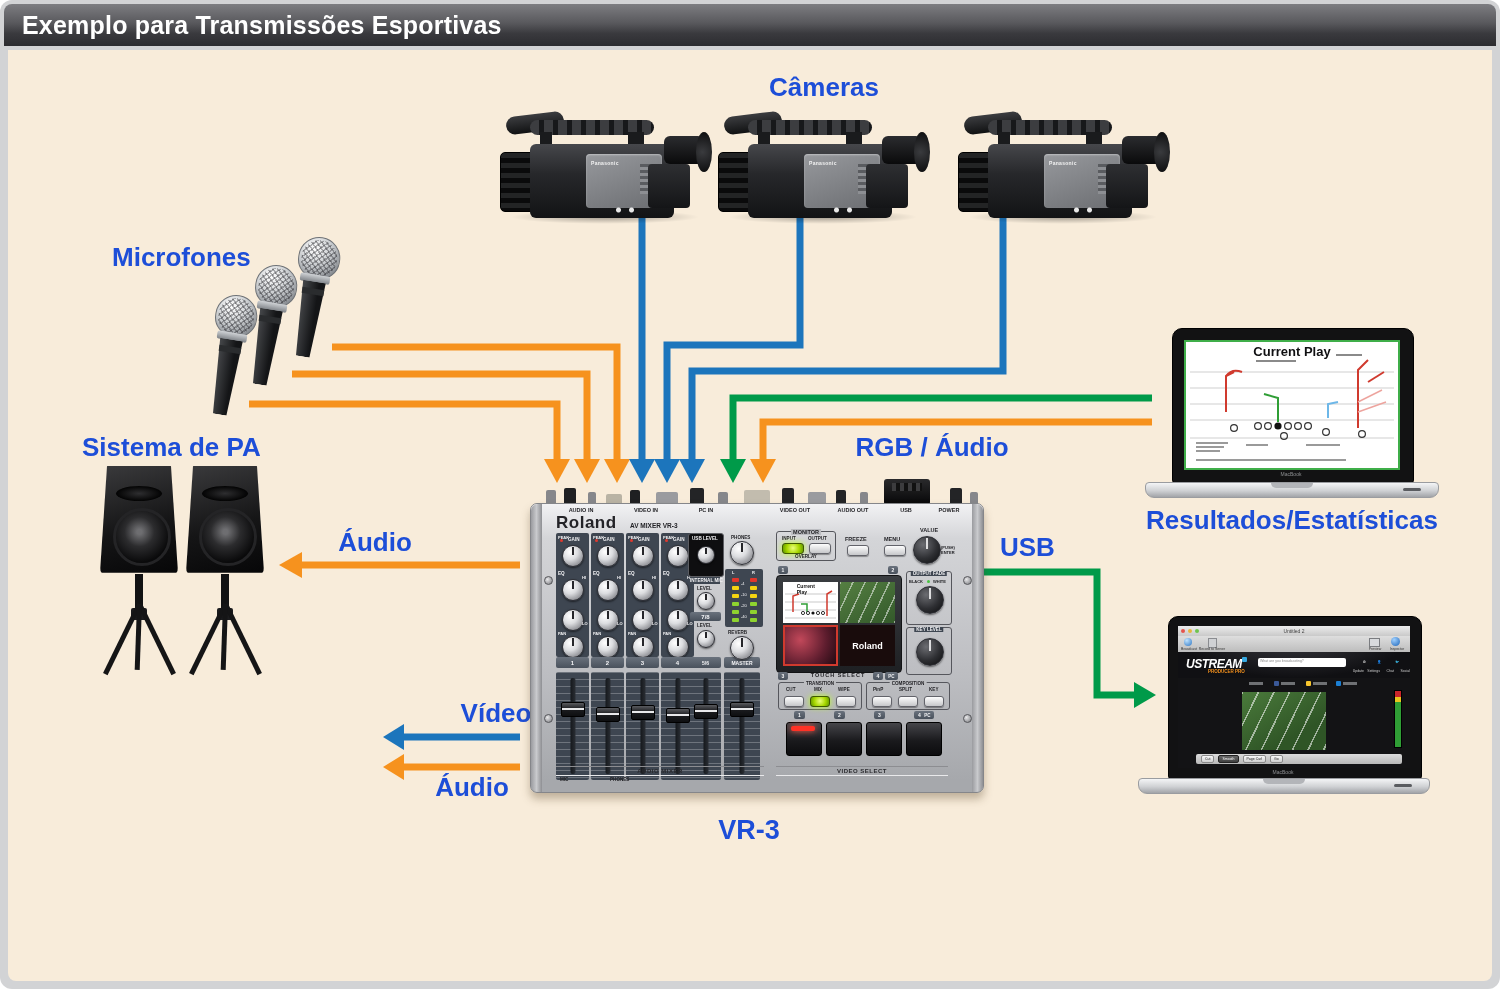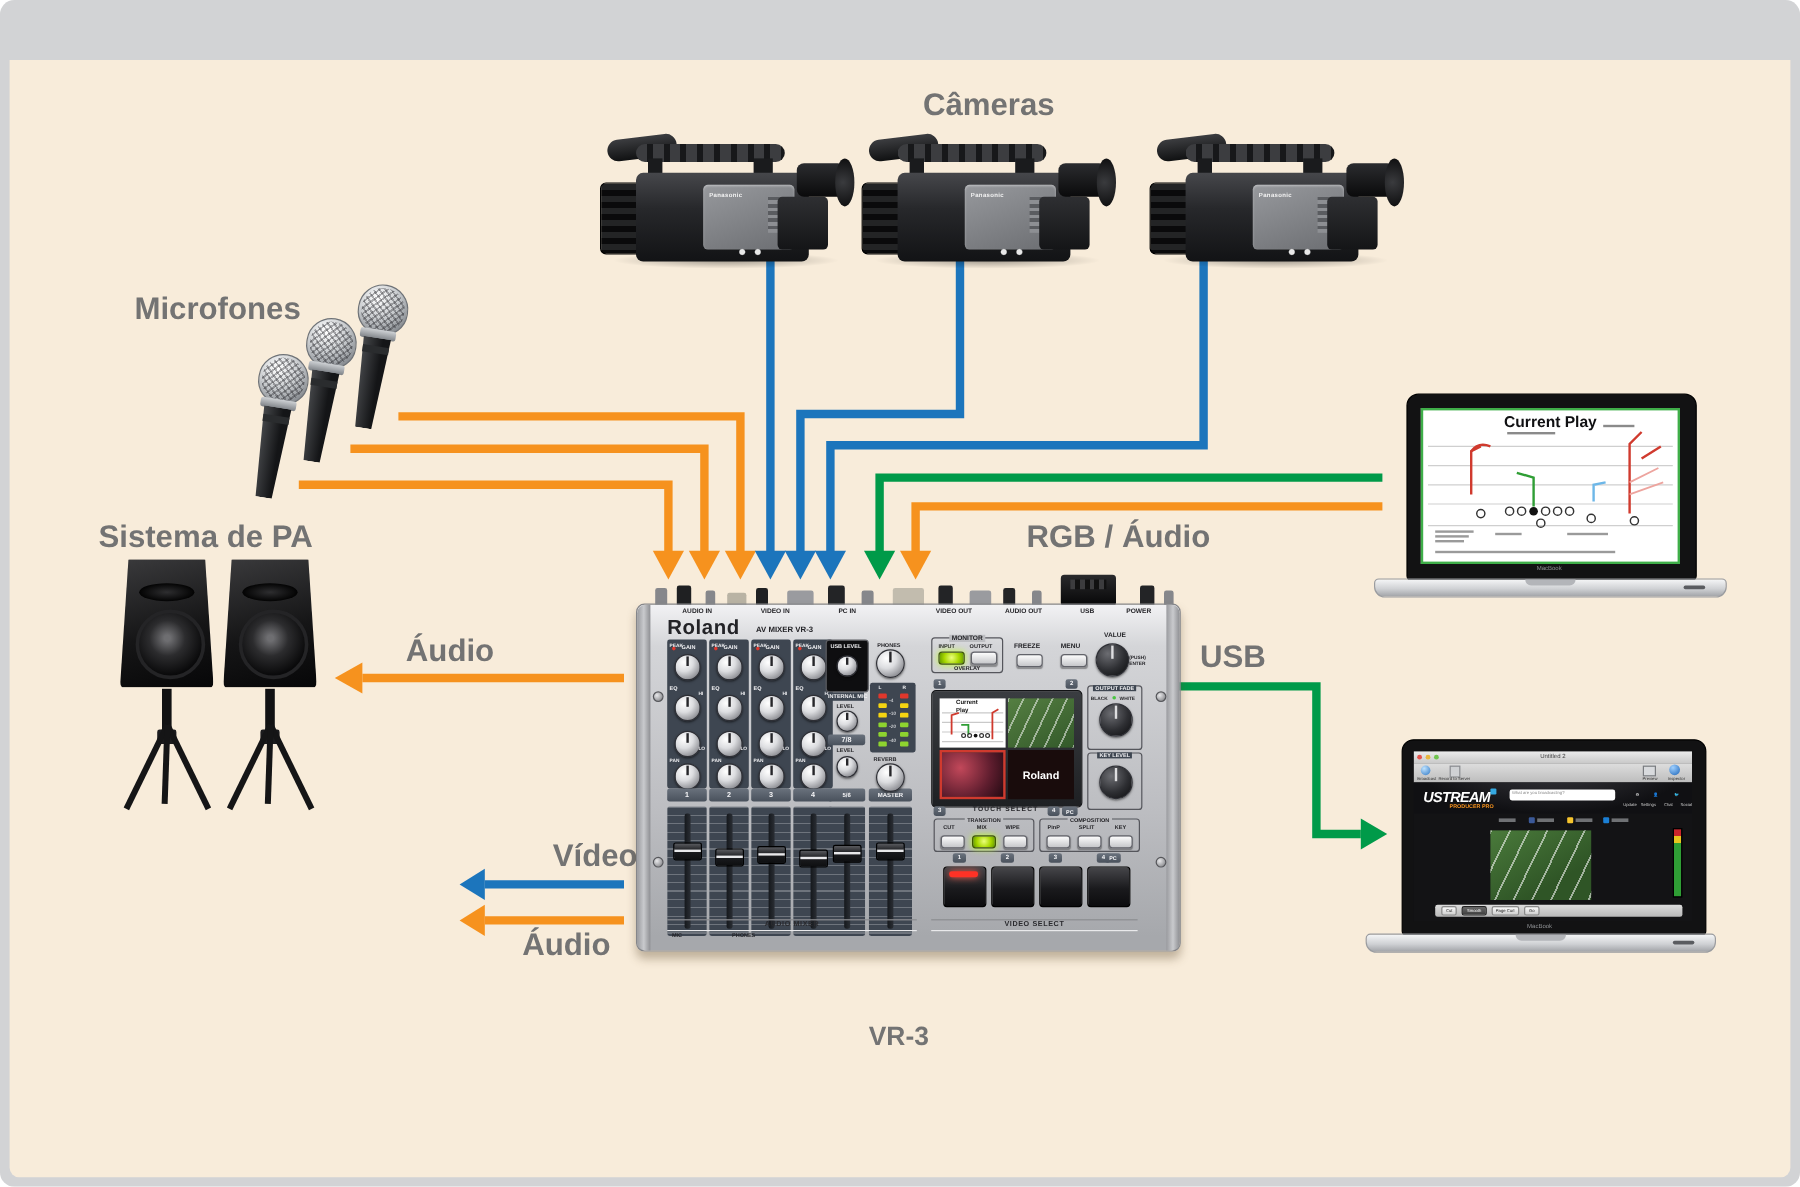--- a/index.html
+++ b/index.html
@@ -4,21 +4,21 @@
 <style>
   html,body{margin:0;padding:0;background:#fff;}
   #stage{position:relative;width:1500px;height:989px;font-family:"Liberation Sans",sans-serif;overflow:hidden;}
   .frame{position:absolute;inset:0;background:var(--frame-gray,#d2d3d5);border-radius:12px;}
   .titlebar{position:absolute;left:4px;top:4px;width:1492px;height:42px;border-radius:8px 8px 0 0;
     background:linear-gradient(#7d7d81,#59595d 45%,#3a3a3e 70%,#2c2c30);display:flex;align-items:center;}
   .titlebar span{color:#fff;font-size:25px;font-weight:bold;padding-left:18px;letter-spacing:.2px;}
   .content{position:absolute;left:8px;top:50px;width:1484px;height:931px;background:var(--background-cream,#f8ecda);border-radius:0 0 8px 8px;}
   #wires{position:absolute;left:0;top:0;pointer-events:none;}
   .w{fill:none;stroke-width:7px;}
-  .lbl{position:absolute;font-weight:bold;font-size:26px;color:#737373;white-space:nowrap;}
+  .lbl{position:absolute;font-weight:bold;font-size:26px;color:#1d4ed8;white-space:nowrap;}
   .ctr{transform:translateX(-50%);}
   
   .cam{position:absolute;width:212px;height:122px;}
   .cam .sh{position:absolute;left:10px;top:104px;width:190px;height:14px;background:radial-gradient(ellipse at center,rgba(0,0,0,.35),rgba(0,0,0,0) 70%);border-radius:50%;}
   .cam .mic{position:absolute;left:6px;top:8px;width:58px;height:18px;background:linear-gradient(#3c3d40,#101112);border-radius:9px;transform:rotate(-7deg);}
   .cam .handle{position:absolute;left:30px;top:14px;width:124px;height:15px;background:linear-gradient(#46474a,#121315);border-radius:8px;
     background-image:repeating-linear-gradient(90deg,#3c3d40 0 9px,#17181a 9px 14px);}
   .cam .post1{position:absolute;left:40px;top:26px;width:12px;height:20px;background:#1a1b1d;}
   .cam .post2{position:absolute;left:128px;top:26px;width:16px;height:20px;background:#1a1b1d;}
   .cam .lens{position:absolute;left:0;top:46px;width:38px;height:58px;background:linear-gradient(#2a2b2d,#060607);border-radius:5px;
@@ -135,20 +135,23 @@
   .groove{position:absolute;top:766px;height:8px;border-top:1px solid #8c8d91;border-bottom:1px solid #e9e9eb;
     display:flex;align-items:center;justify-content:center;font-size:6px;font-weight:bold;color:#2a2a2e;letter-spacing:.5px;}
 </style>
 <style>.wo{stroke:#F6921E}.fo{fill:#F6921E}
 .wb{stroke:#1C75BC}.fb{fill:#1C75BC}
 .wg{stroke:#009A49}.fg{fill:#009A49}</style></head>
 <body>
 
 <div id="stage">
   <div class="frame"></div>
+  <div class="titlebar">
+    <span>Exemplo para Transmissões Esportivas</span>
+  </div>
   <div class="content"></div>
 
   <svg id="wires" width="1500" height="989" viewBox="0 0 1500 989">
 
     <polyline class="w wo" points="332,347 617,347 617,461"></polyline>
       <polygon class="fo" points="604,459 630,459 617,483"></polygon>
     <polyline class="w wo" points="292,374 587,374 587,461"></polyline>
       <polygon class="fo" points="574,459 600,459 587,483"></polygon>
     <polyline class="w wo" points="249,404 557,404 557,461"></polyline>
       <polygon class="fo" points="544,459 570,459 557,483"></polygon>
@@ -178,21 +181,22 @@
   </svg>
 
   <div class="lbl ctr" style="left:824px;top:72px;">Câmeras</div>
   <div class="lbl" style="left:112px;top:242px;">Microfones</div>
   <div class="lbl" style="left:82px;top:432px;">Sistema de PA</div>
   <div class="lbl ctr" style="left:375px;top:527px;">Áudio</div>
   <div class="lbl ctr" style="left:496px;top:698px;">Vídeo</div>
   <div class="lbl ctr" style="left:472px;top:772px;">Áudio</div>
   <div class="lbl ctr" style="left:932px;top:432px;">RGB / Áudio</div>
   <div class="lbl" style="left:1000px;top:532px;">USB</div>
-  <div class="lbl ctr" style="left:749px;top:815px;font-size:22px;margin-top:36px;">VR-3</div>
+  <div class="lbl ctr" style="left:1292px;top:505px;">Resultados/Estatísticas</div>
+  <div class="lbl ctr" style="left:749px;top:815px;font-size:27px;">VR-3</div>
 
   <div class="cam" style="left:500px;top:106px;">
     <div class="sh"></div>
       <div class="mic"></div>
     <div class="handle"></div>
       <div class="post1"></div>
       <div class="post2"></div>
     <div class="lens"></div>
       <div class="lensring"></div>
     <div class="body"></div>

